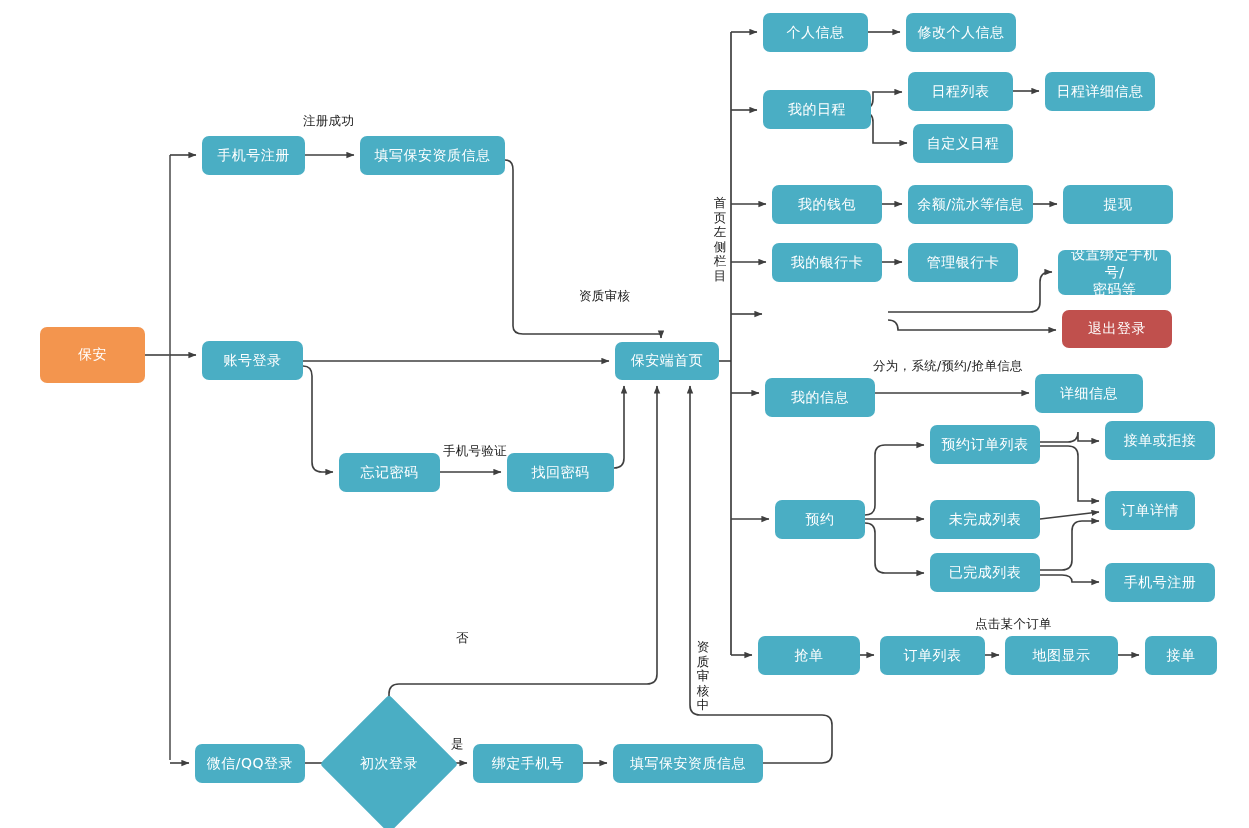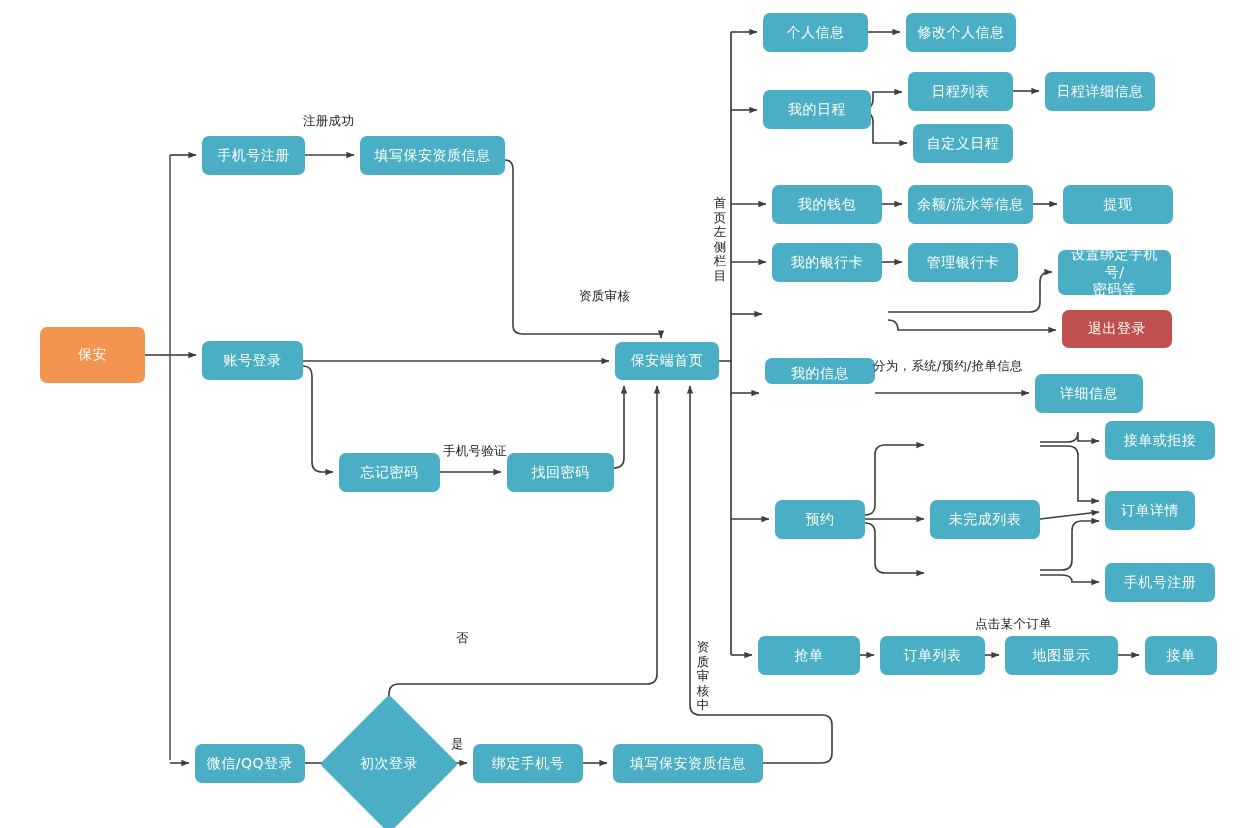--- a/index.html
+++ b/index.html
@@ -178,31 +178,37 @@
     <div class="node proc" style="left: 908px; top: 243px; width: 110px; height: 39px;">
       <span style="white-space: pre-line;">管理银行卡</span>
     </div>
     <div class="node proc" style="left: 1058px; top: 250px; width: 113px; height: 45px;">
       <span style="white-space: pre-line;">设置绑定手机号/
 密码等</span>
     </div>
     <div class="node danger" style="left: 1062px; top: 310px; width: 110px; height: 38px;">
       <span style="white-space: pre-line;">退出登录</span>
     </div>
-    <div class="node proc" style="left: 765px; top: 358px; width: 110px; height: 26px; align-items: flex-end;">
+    <div class="node proc" style="left: 765px; top: 378px; width: 110px; height: 39px;">
       <span style="white-space: pre-line;">我的信息</span>
     </div>
     <div class="node proc" style="left: 1035px; top: 374px; width: 108px; height: 39px;">
       <span style="white-space: pre-line;">详细信息</span>
     </div>
     <div class="node proc" style="left: 775px; top: 500px; width: 90px; height: 39px;">
       <span style="white-space: pre-line;">预约</span>
     </div>
+    <div class="node proc" style="left: 930px; top: 425px; width: 110px; height: 39px;">
+      <span style="white-space: pre-line;">预约订单列表</span>
+    </div>
     <div class="node proc" style="left: 930px; top: 500px; width: 110px; height: 39px;">
       <span style="white-space: pre-line;">未完成列表</span>
+    </div>
+    <div class="node proc" style="left: 930px; top: 553px; width: 110px; height: 39px;">
+      <span style="white-space: pre-line;">已完成列表</span>
     </div>
     <div class="node proc" style="left: 1105px; top: 421px; width: 110px; height: 39px;">
       <span style="white-space: pre-line;">接单或拒接</span>
     </div>
     <div class="node proc" style="left: 1105px; top: 491px; width: 90px; height: 39px;">
       <span style="white-space: pre-line;">订单详情</span>
     </div>
     <div class="node proc" style="left: 1105px; top: 563px; width: 110px; height: 39px;">
       <span style="white-space: pre-line;">手机号注册</span>
     </div>

